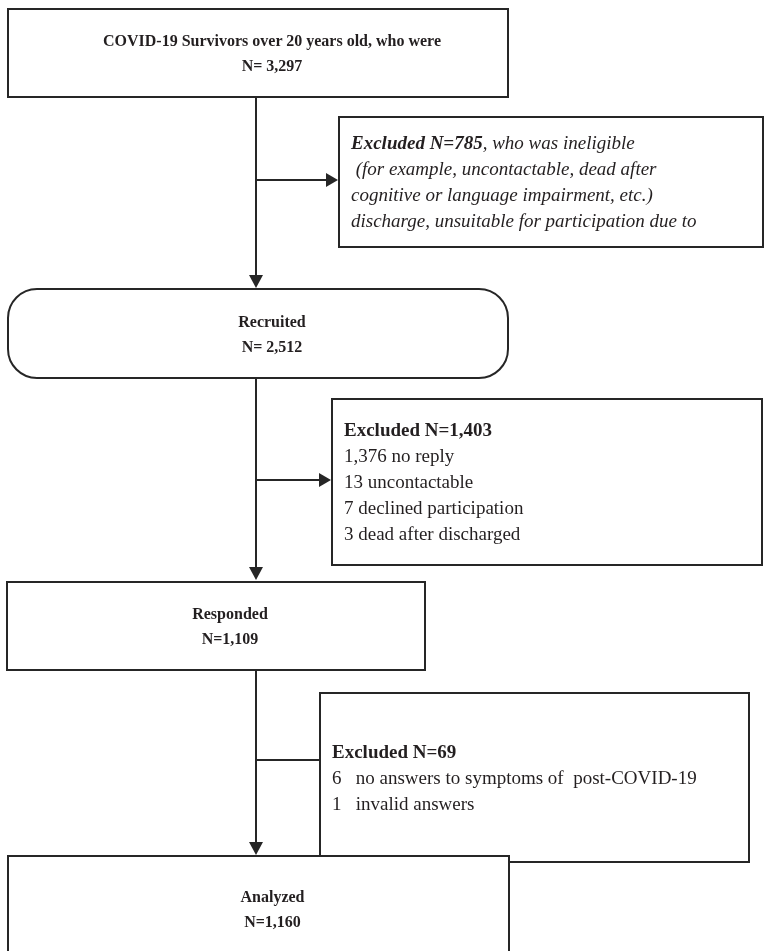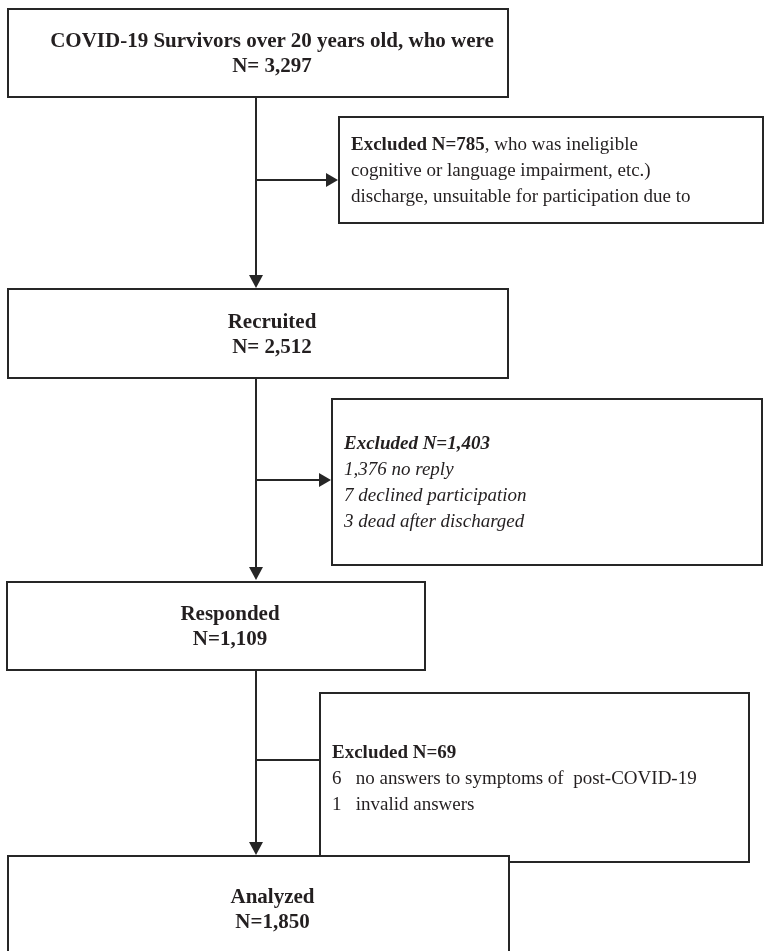--- a/index.html
+++ b/index.html
@@ -18,21 +18,21 @@
     border: 2.5px solid #262626;
     box-sizing: border-box;
     display: flex;
     flex-direction: column;
     justify-content: center;
   }
   .main-box {
     align-items: center;
     text-align: center;
     font-weight: bold;
-    font-size: 21px;
+    font-size: 16px;
     line-height: 25px;
     padding-left: 28px;
   }
   .side-box {
     border-width: 2px;
     font-size: 19px;
     line-height: 26px;
     padding: 4px 8px 4px 11px;
     text-align: left;
     align-items: flex-start;
@@ -49,23 +49,23 @@
     border-top: 13px solid #262626;
   }
   .arrow-right {
     position: absolute; width: 0; height: 0;
     border-top: 7px solid transparent;
     border-bottom: 7px solid transparent;
     border-left: 12px solid #262626;
   }
   
   #box-start      { left: 7px;   top: 8px;   width: 502px; height: 90px; }
-  #box-excluded1  { left: 338px; top: 116px; width: 426px; height: 108px; }
-  #box-recruited  { left: 7px;   top: 288px; width: 502px; height: 91px; }
-  #box-excluded2  { left: 331px; top: 398px; width: 432px; height: 168px; font-style: italic; }
+  #box-excluded1  { left: 338px; top: 116px; width: 426px; height: 132px; font-style: italic; }
+  #box-recruited  { left: 7px;   top: 288px; width: 502px; height: 91px; border-radius: 30px; }
+  #box-excluded2  { left: 331px; top: 398px; width: 432px; height: 168px; }
   #box-responded  { left: 6px;   top: 581px; width: 420px; height: 90px; }
   #box-excluded3  { left: 319px; top: 692px; width: 431px; height: 171px; }
   #box-analyzed   { left: 7px;   top: 855px; width: 503px; height: 107px; }
   
   #c1-v  { left: 255px; top: 97px;  height: 180px; }
   #c1-ad { left: 249px; top: 275px; }
   #c1-h  { left: 255px; top: 179px; width: 72px; }
   #c1-ar { left: 326px; top: 173px; }
   #c2-v  { left: 255px; top: 378px; height: 190px; }
   #c2-ad { left: 249px; top: 567px; }
@@ -86,37 +86,39 @@
     <div class="line">N= 3,297</div>
   </div>
 
   <div class="vline" id="c1-v"></div>
   <div class="arrow-down" id="c1-ad"></div>
   <div class="hline" id="c1-h"></div>
   <div class="arrow-right" id="c1-ar"></div>
 
   <div class="box side-box" id="box-excluded1">
     <div class="title-line"><span class="title-bold">Excluded N=785</span><span>, who was ineligible</span></div>
+    <div class="line"> (for example, uncontactable, dead after</div>
     <div class="line">cognitive or language impairment, etc.)</div>
     <div class="line">discharge, unsuitable for participation due to</div>
   </div>
 
   <div class="box main-box" id="box-recruited">
     <div class="line">Recruited</div>
     <div class="line">N= 2,512</div>
   </div>
 
   <div class="vline" id="c2-v"></div>
   <div class="arrow-down" id="c2-ad"></div>
   <div class="hline" id="c2-h"></div>
   <div class="arrow-right" id="c2-ar"></div>
 
   <div class="box side-box" id="box-excluded2">
     <div class="title-line title-bold">Excluded N=1,403</div>
     <div class="line">1,376 no reply</div>
+    <div class="line">13 uncontactable</div>
     <div class="line">7 declined participation</div>
     <div class="line">3 dead after discharged</div>
   </div>
 
   <div class="box main-box" id="box-responded">
     <div class="line">Responded</div>
     <div class="line">N=1,109</div>
   </div>
 
   <div class="vline" id="c3-v"></div>
@@ -125,16 +127,16 @@
   <div class="arrow-right" id="c3-ar"></div>
 
   <div class="box side-box" id="box-excluded3">
     <div class="title-line title-bold">Excluded N=69</div>
     <div class="line">6   no answers to symptoms of  post-COVID-19</div>
     <div class="line">1   invalid answers</div>
   </div>
 
   <div class="box main-box" id="box-analyzed">
     <div class="line">Analyzed</div>
-    <div class="line">N=1,850</div>
+    <div class="line">N=1,160</div>
   </div>
 
 </div>
 
 </body></html>

